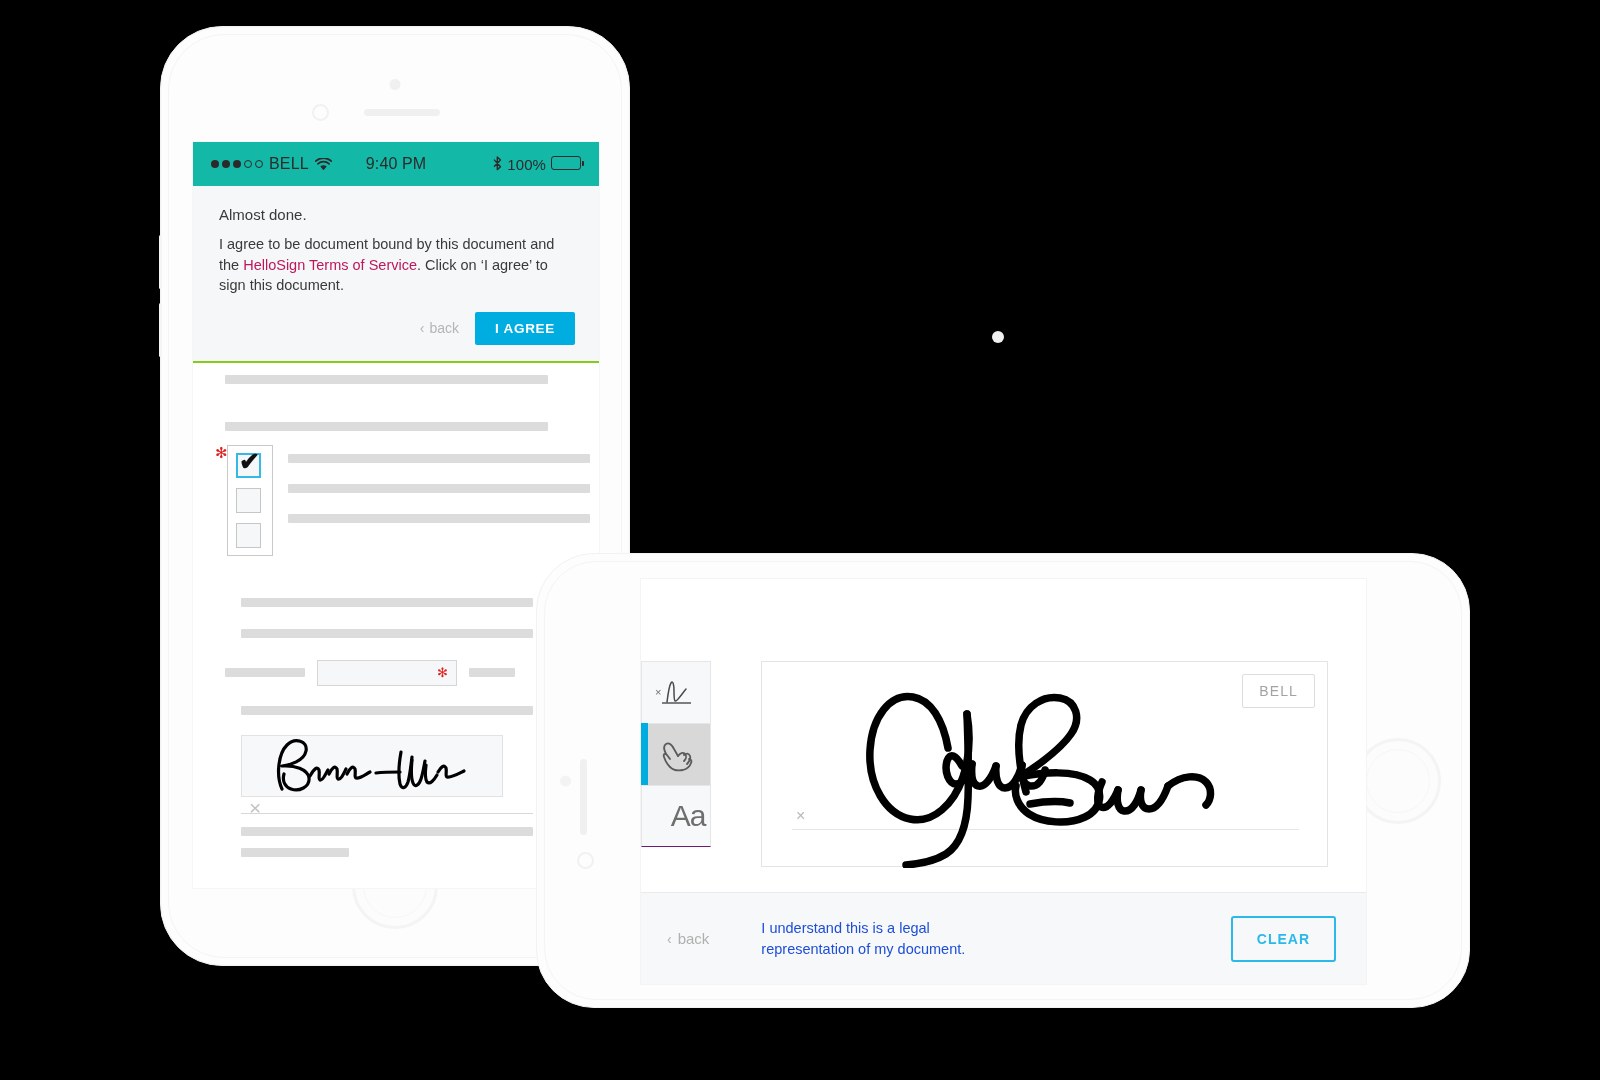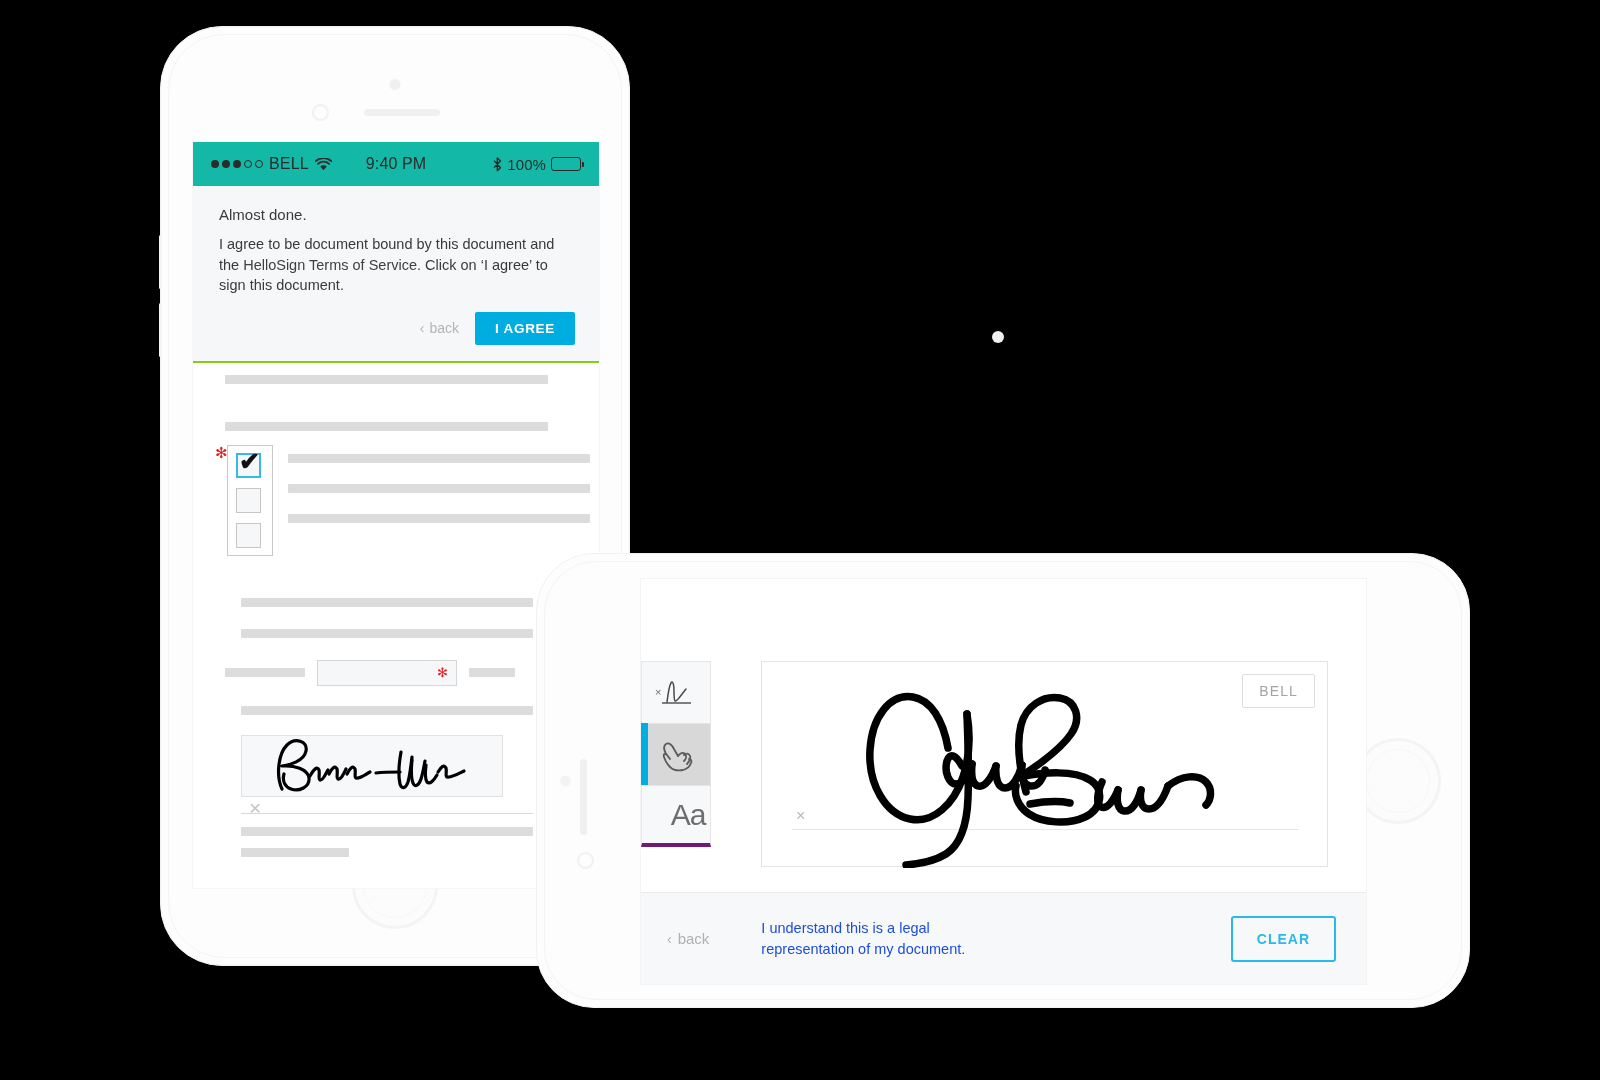--- a/index.html
+++ b/index.html
@@ -116,21 +116,21 @@
     font-size: 17px;
     color: #2b2b2b;
     letter-spacing: 0.1px;
   }
   .sb-left { display: flex; align-items: center; gap: 6px; flex: 1; }
   .sb-dots { display: flex; align-items: center; gap: 3px; }
   .sb-dot { width: 8px; height: 8px; border-radius: 50%; background: #2b2b2b; }
   .sb-dot.hollow { background: transparent; border: 1.4px solid #2b2b2b; width: 8px; height: 8px; }
   .sb-carrier { font-size: 16px; letter-spacing: 0.2px; }
   .sb-center { font-size: 16px; font-weight: 400; }
-  .sb-right { display: flex; align-items: center; gap: 5px; flex: 1; justify-content: flex-end; }
+  .sb-right { display: flex; align-items: flex-start; gap: 5px; flex: 1; justify-content: flex-end; }
   .sb-batt-pct { font-size: 15px; }
   .sb-batt {
     width: 30px; height: 14px;
     border: 1.4px solid #2b2b2b;
     border-radius: 3px;
     position: relative;
     padding: 1.5px;
   }
   .sb-batt::after {
     content:"";
@@ -152,21 +152,21 @@
     font-size: 15px;
     color: #3a3a3a;
     margin-bottom: 11px;
   }
   .agree-body {
     font-size: 14.5px;
     line-height: 1.42;
     color: #3a3a3a;
     max-width: 352px;
   }
-  .agree-link { color: #404040; }
+  .agree-link { color: #be185d; }
   .agree-actions {
     margin-top: 16px;
     display: flex;
     align-items: center;
     justify-content: flex-end;
     gap: 16px;
   }
   .back-link {
     font-size: 14px;
     color: #b5b5b5;
@@ -382,21 +382,21 @@
   .tool {
     height: 62px;
     background: #f7f8f9;
     border: 1px solid #e6e6e6;
     border-bottom: none;
     display: flex;
     align-items: center;
     justify-content: center;
     position: relative;
   }
-  .tool:last-child { border-bottom: 4px solid #701a75; padding-left: 24px; }
+  .tool:last-child { border-bottom: 1px solid #701a75; padding-left: 24px; }
   .tool.active { background: #d8d8d8; }
   .tool.active::before {
     content: "";
     position: absolute;
     left: -1px; top: -1px; bottom: -1px;
     width: 7px;
     background: #00ade1;
   }
   .tool-aa {
     font-size: 30px;

